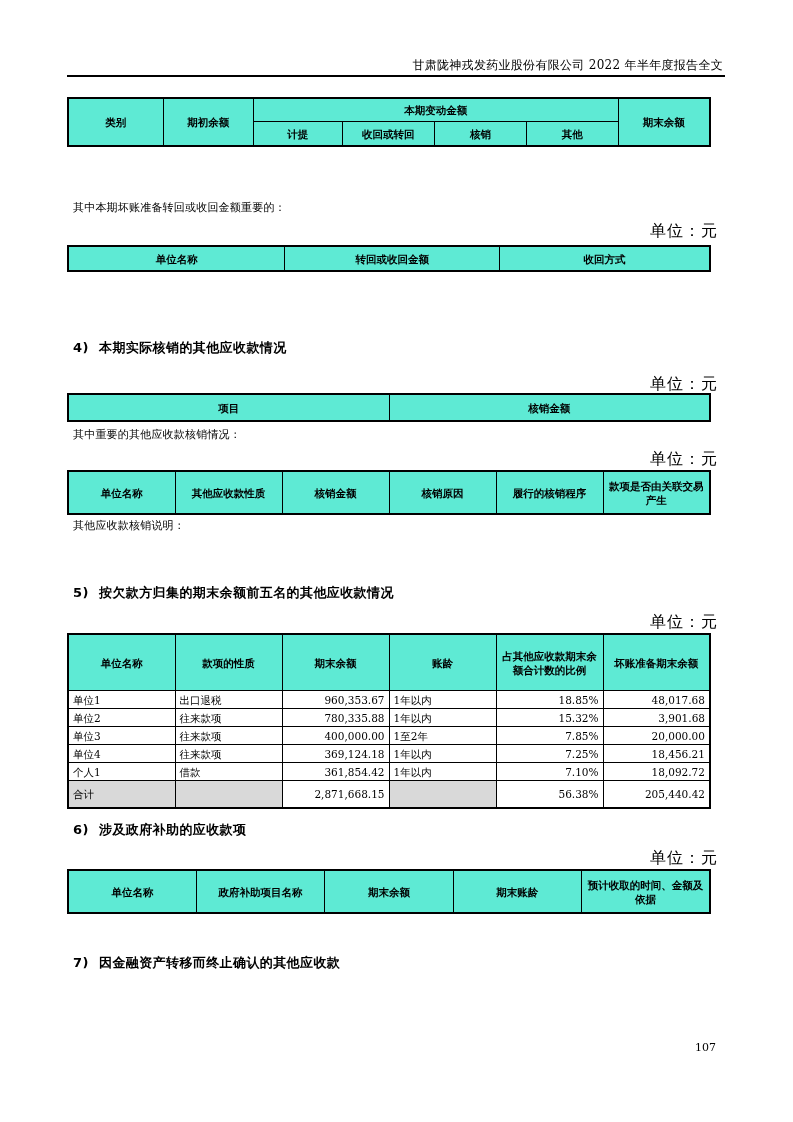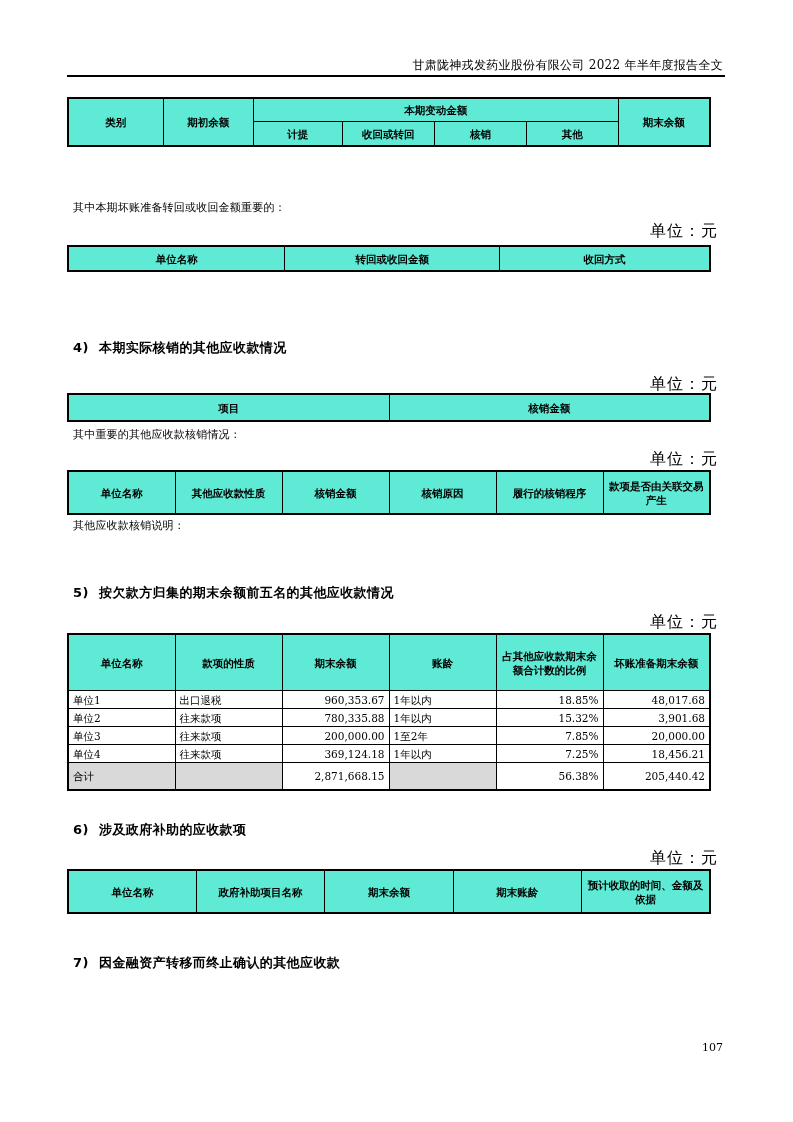--- a/index.html
+++ b/index.html
@@ -57,21 +57,21 @@
   .t5 td{height:15px;background:#fff;}
   .t5 td:nth-child(1), .t5 td:nth-child(2), .t5 td:nth-child(4){text-align:left;}
   .t5 td:nth-child(3), .t5 td:nth-child(5), .t5 td:nth-child(6){text-align:right;}
   .t5 tr.total td{height:24px;}
   .t5 tr.total td:nth-child(1),
   .t5 tr.total td:nth-child(2),
   .t5 tr.total td:nth-child(4){background:#d9d9d9;}
   .t6{top:869px;}
   .t6 th{height:39px;}
   .page-number{
-    top:1041px;left:67px;width:656px;text-align:right;font-size:11px;
+    top:1041px;left:60px;width:656px;text-align:right;font-size:11px;
   }
 </style>
 </head>
 <body>
 
 <div>
 
   <div class="abs header-title">甘肃陇神戎发药业股份有限公司 2022 年半年度报告全文</div>
   <div class="abs header-rule"></div>
 
@@ -198,32 +198,40 @@
         <td>单位2</td>
         <td>往来款项</td>
         <td>780,335.88</td>
         <td>1年以内</td>
         <td>15.32%</td>
         <td>3,901.68</td>
       </tr>
       <tr>
         <td>单位3</td>
         <td>往来款项</td>
-        <td>200,000.00</td>
+        <td>400,000.00</td>
         <td>1至2年</td>
         <td>7.85%</td>
         <td>20,000.00</td>
       </tr>
       <tr>
         <td>单位4</td>
         <td>往来款项</td>
         <td>369,124.18</td>
         <td>1年以内</td>
         <td>7.25%</td>
         <td>18,456.21</td>
+      </tr>
+      <tr>
+        <td>个人1</td>
+        <td>借款</td>
+        <td>361,854.42</td>
+        <td>1年以内</td>
+        <td>7.10%</td>
+        <td>18,092.72</td>
       </tr>
       <tr class="total">
         <td>合计</td>
         <td></td>
         <td>2,871,668.15</td>
         <td></td>
         <td>56.38%</td>
         <td>205,440.42</td>
       </tr>
     </tbody>

